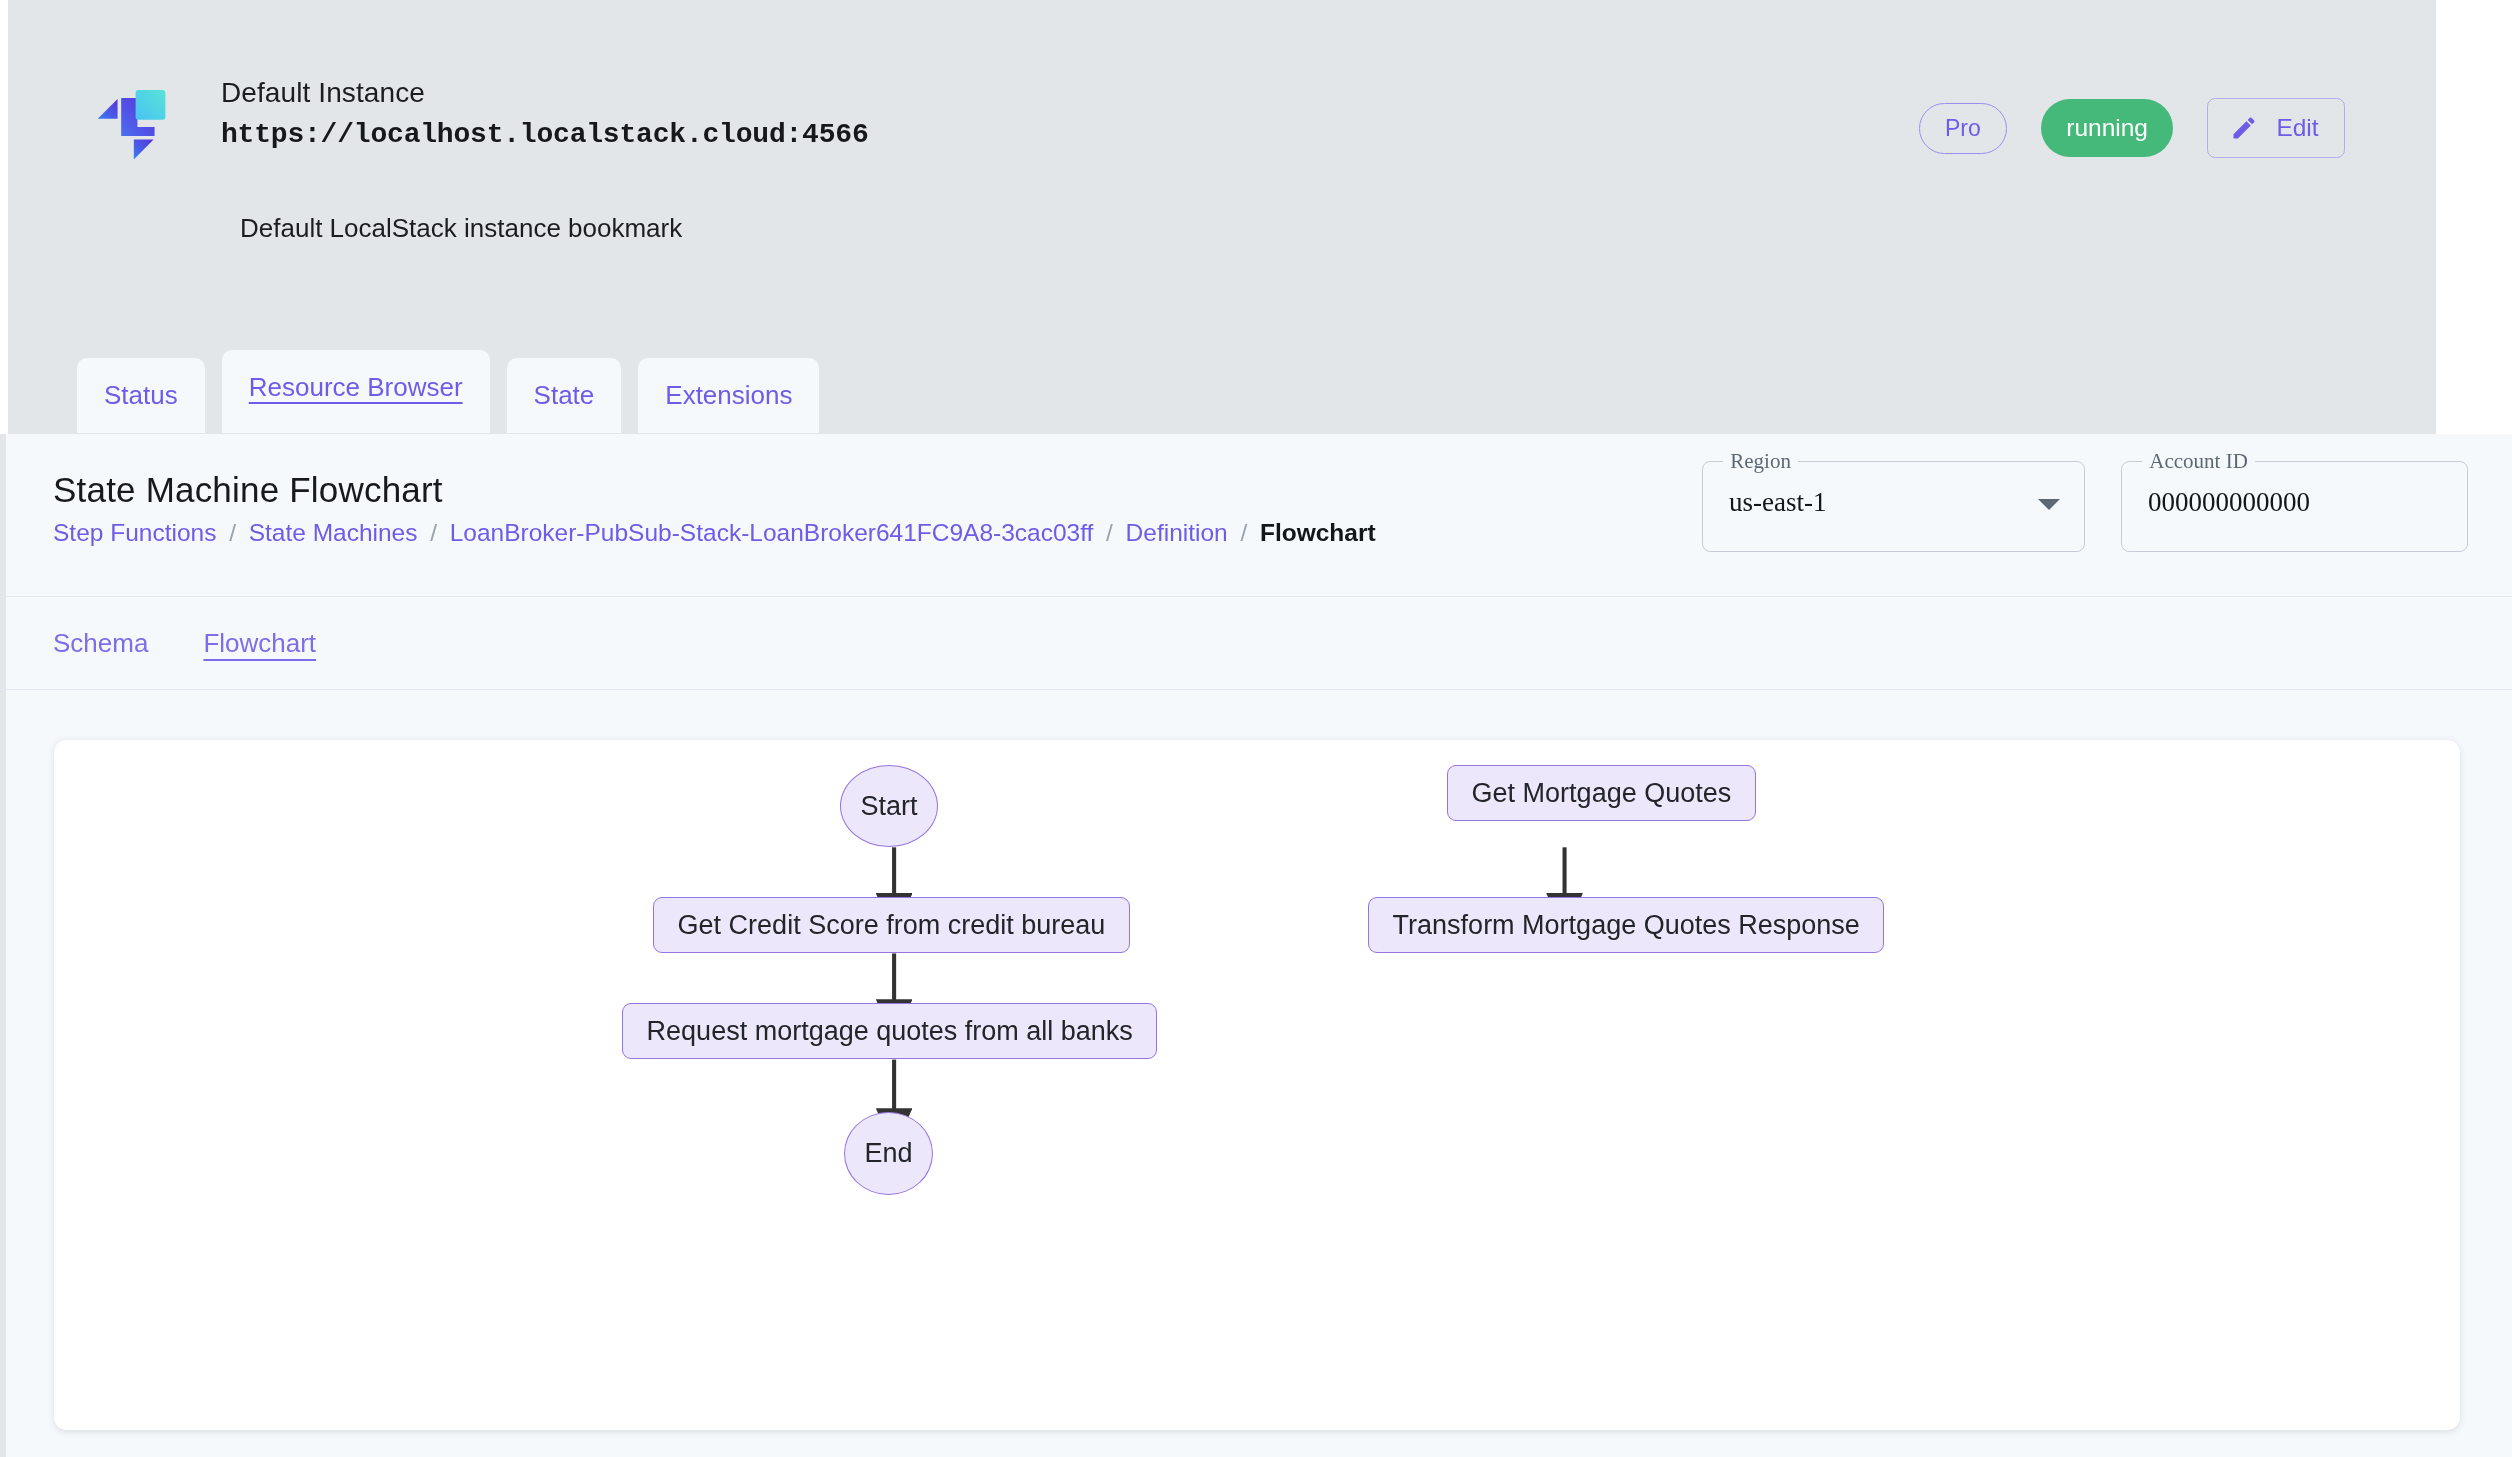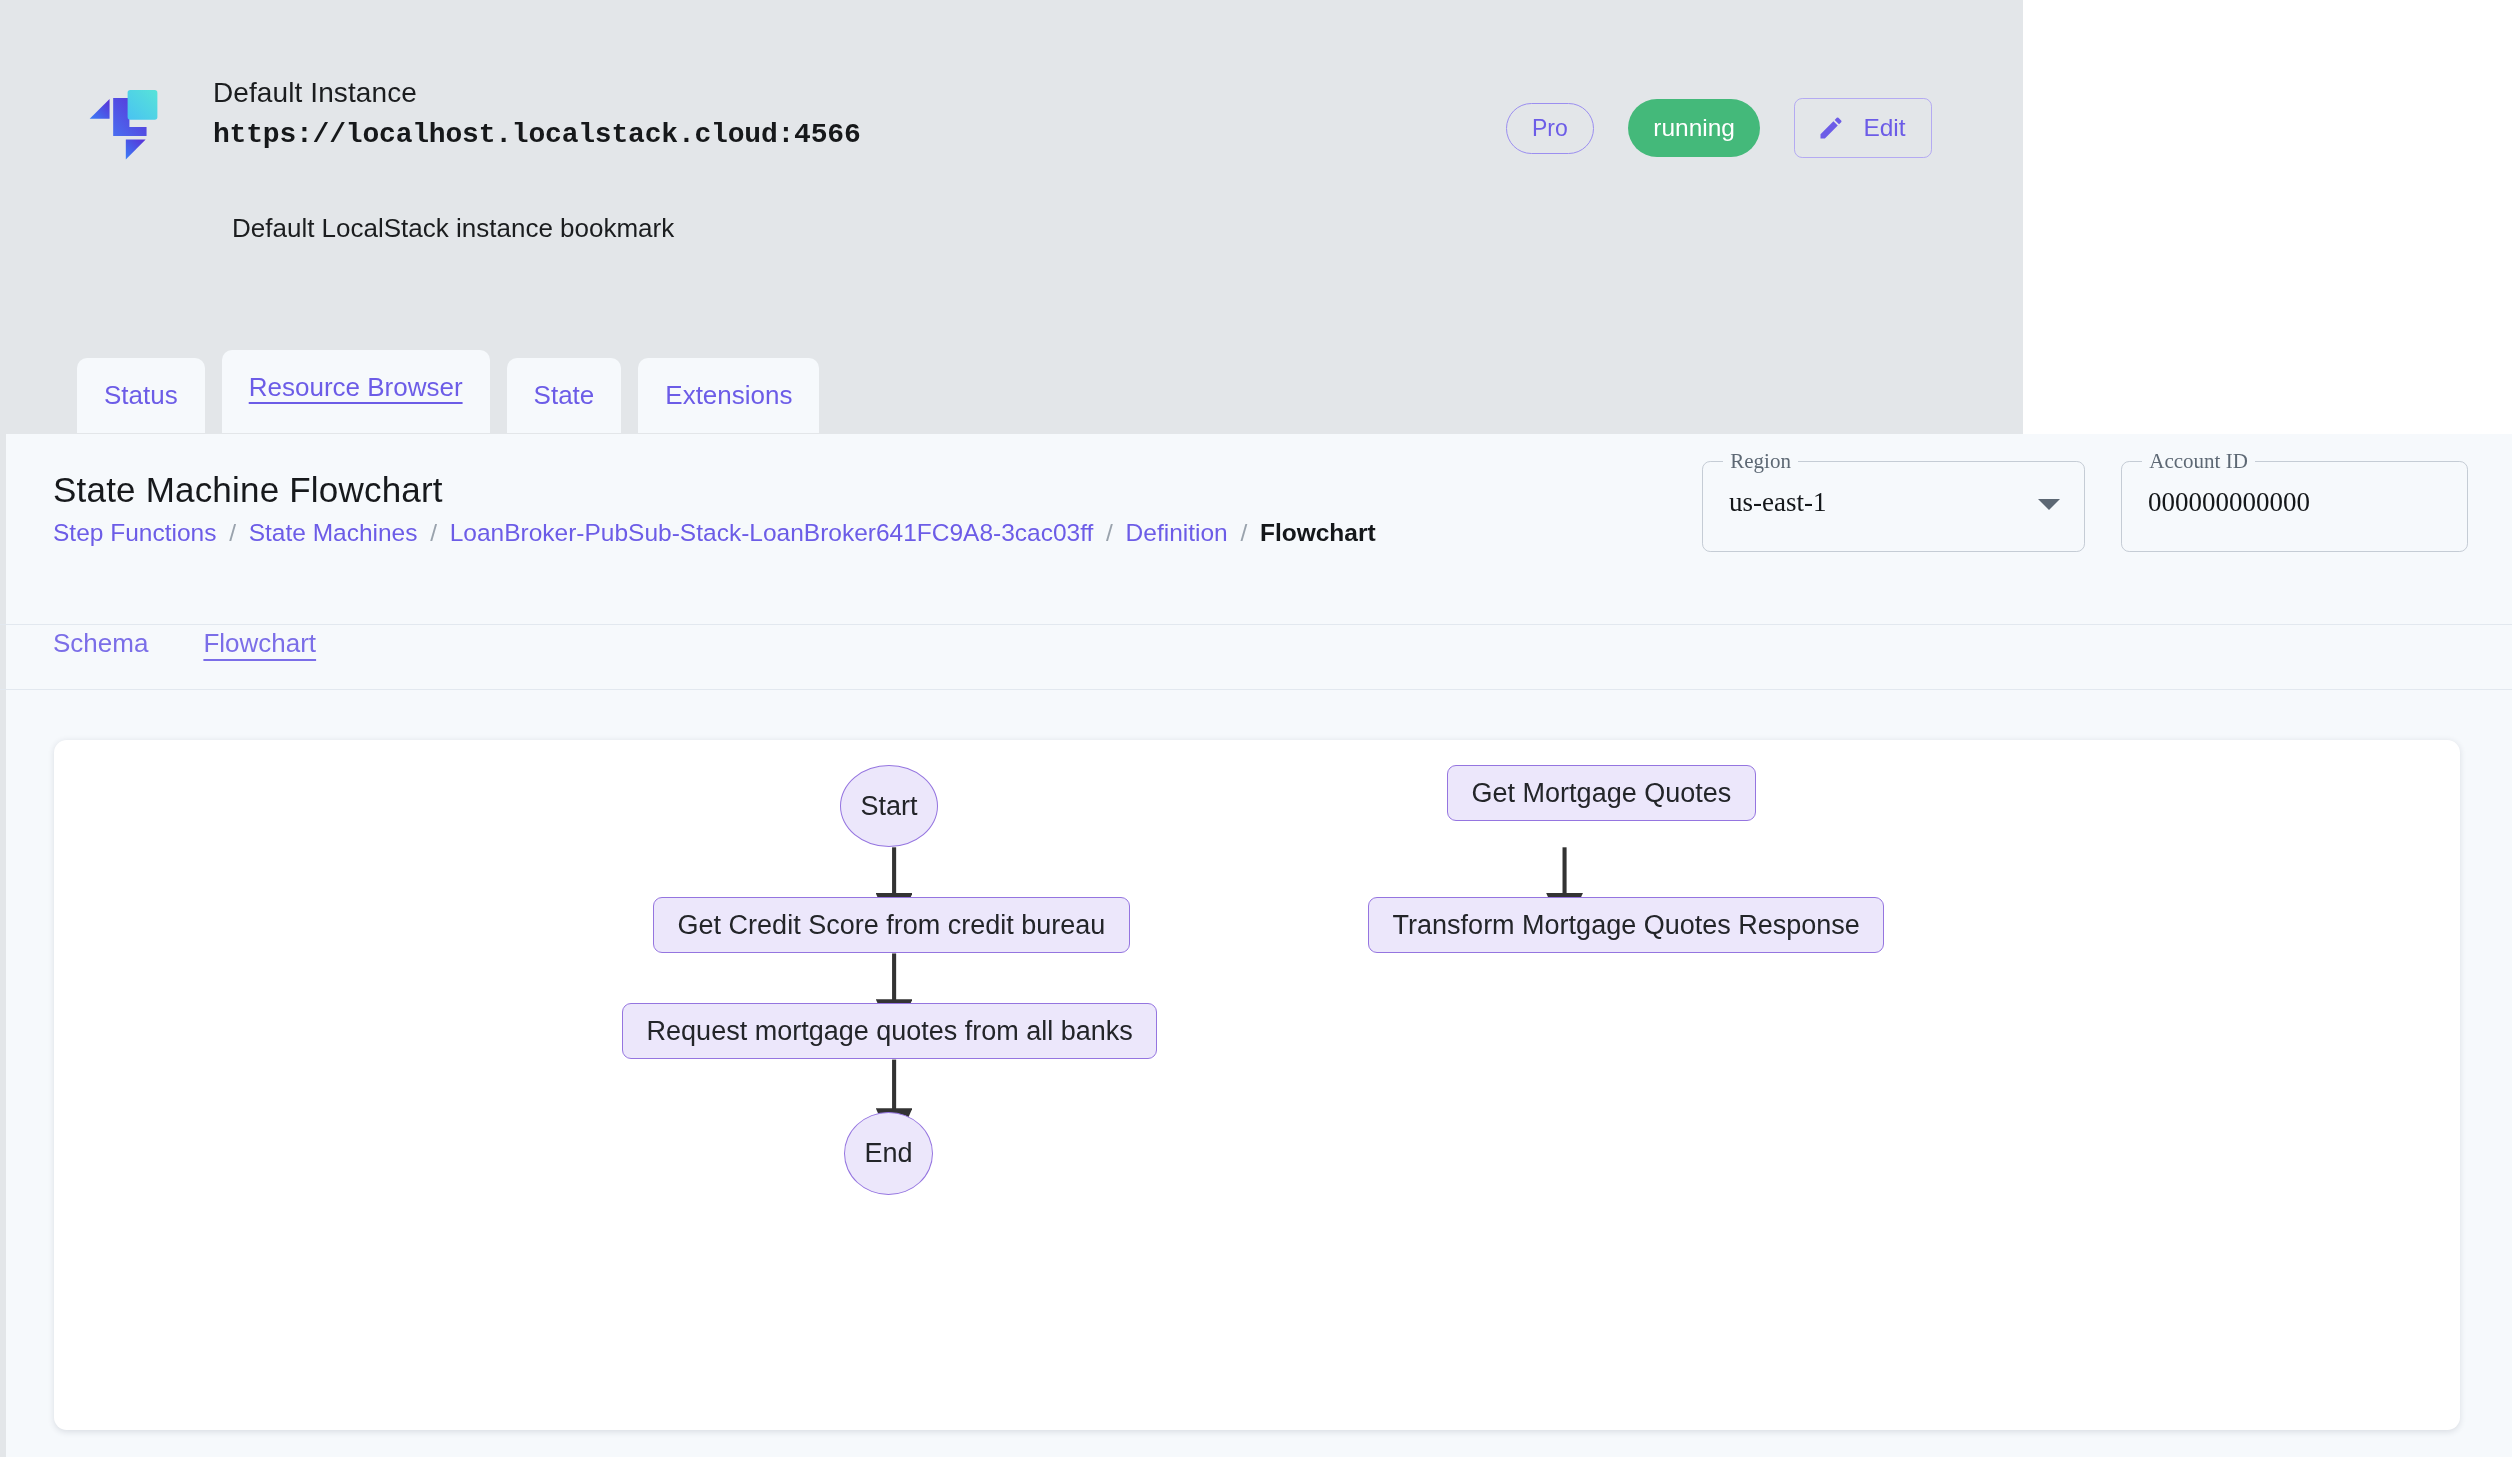--- a/index.html
+++ b/index.html
@@ -7,22 +7,22 @@
     width: 2512px;
     height: 1457px;
     font-family: "Liberation Sans", sans-serif;
     background: #ffffff;
     overflow: hidden;
   }
 
   
   .instance-header {
     position: absolute;
-    left: 0; top: 0;
-    width: 2023px;
+    left: 8px; top: 0;
+    width: 2428px;
     height: 434px;
     background: #e3e6e9;
   }
   .instance-inner {
     position: absolute;
     left: 86px; top: 76px;
     display: flex;
     align-items: flex-start;
   }
   .ls-logo {
@@ -142,21 +142,21 @@
     left: 0; top: 0;
     width: 6.4px; height: 1023px;
     background: #e3e6e9;
   }
 
   
   .title-row {
     position: absolute;
     left: 0; top: 0;
     width: 2512px;
-    height: 191px;
+    height: 163px;
     border-bottom: 1.4px solid #e2e8ef;
   }
   .page-title {
     position: absolute;
     left: 53px; top: 36px;
     font-size: 35px;
     color: #17191c;
     font-weight: normal;
     letter-spacing: 0.2px;
   }

